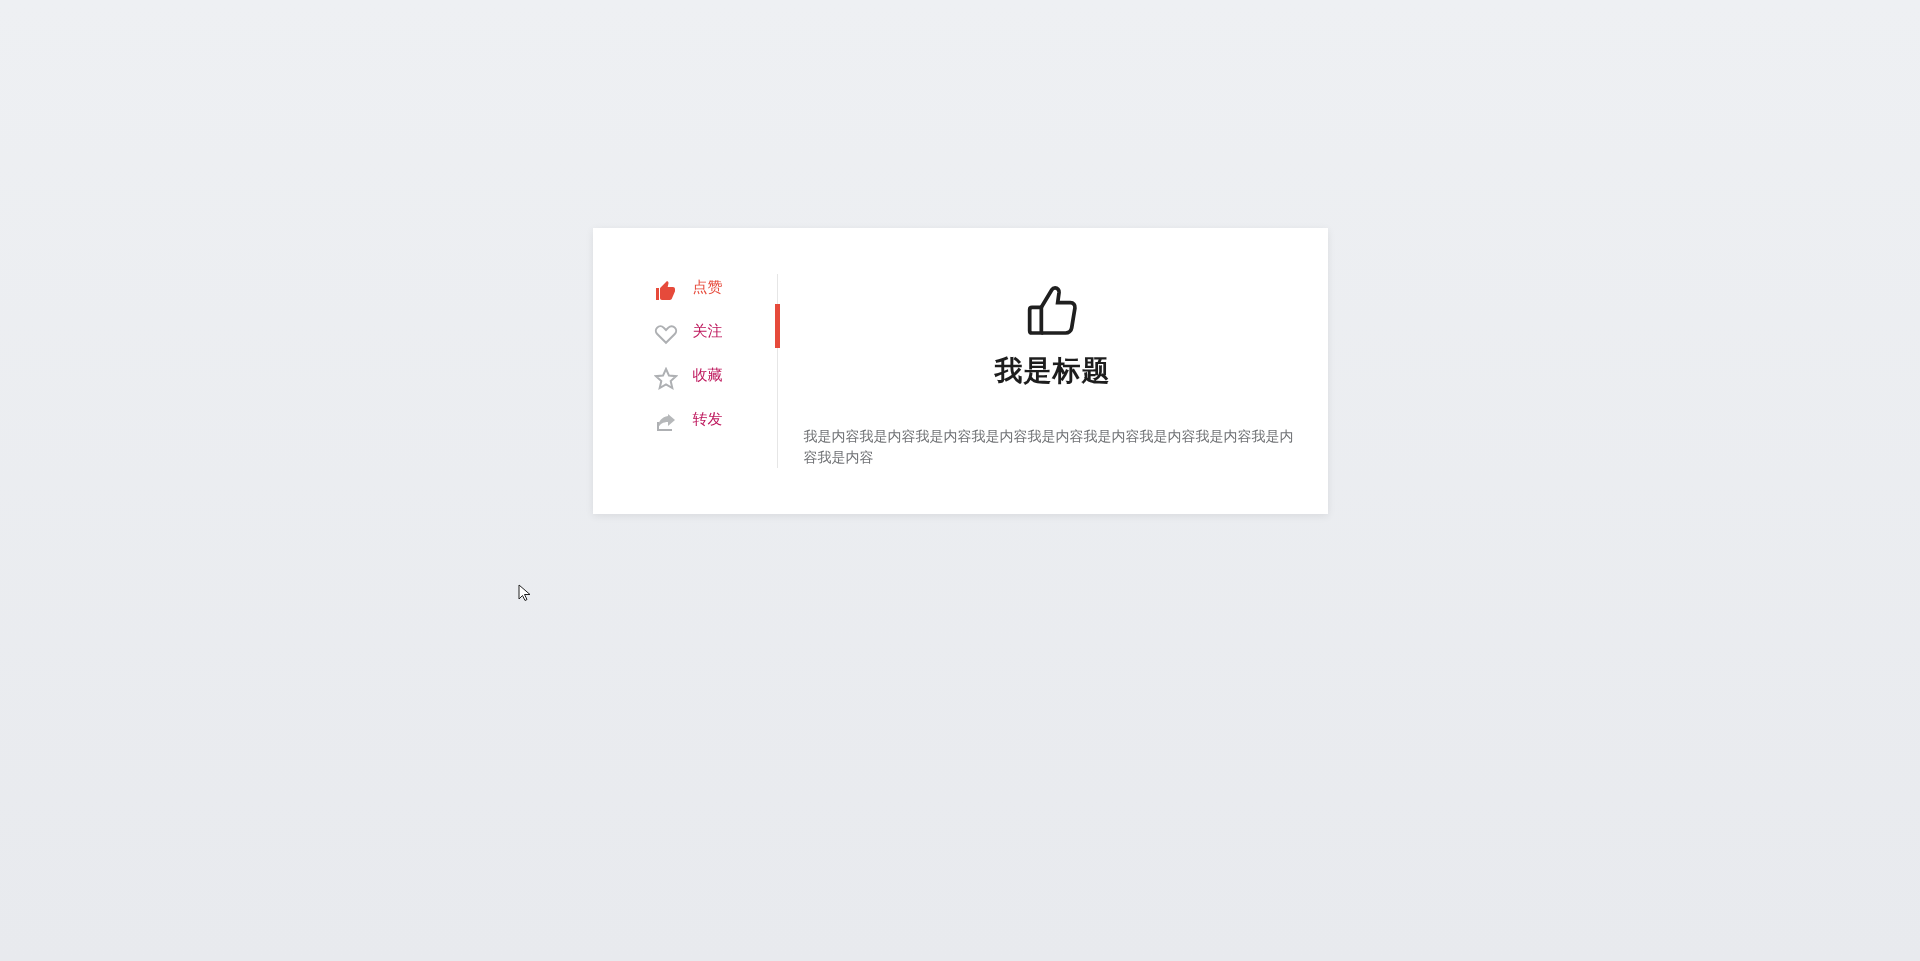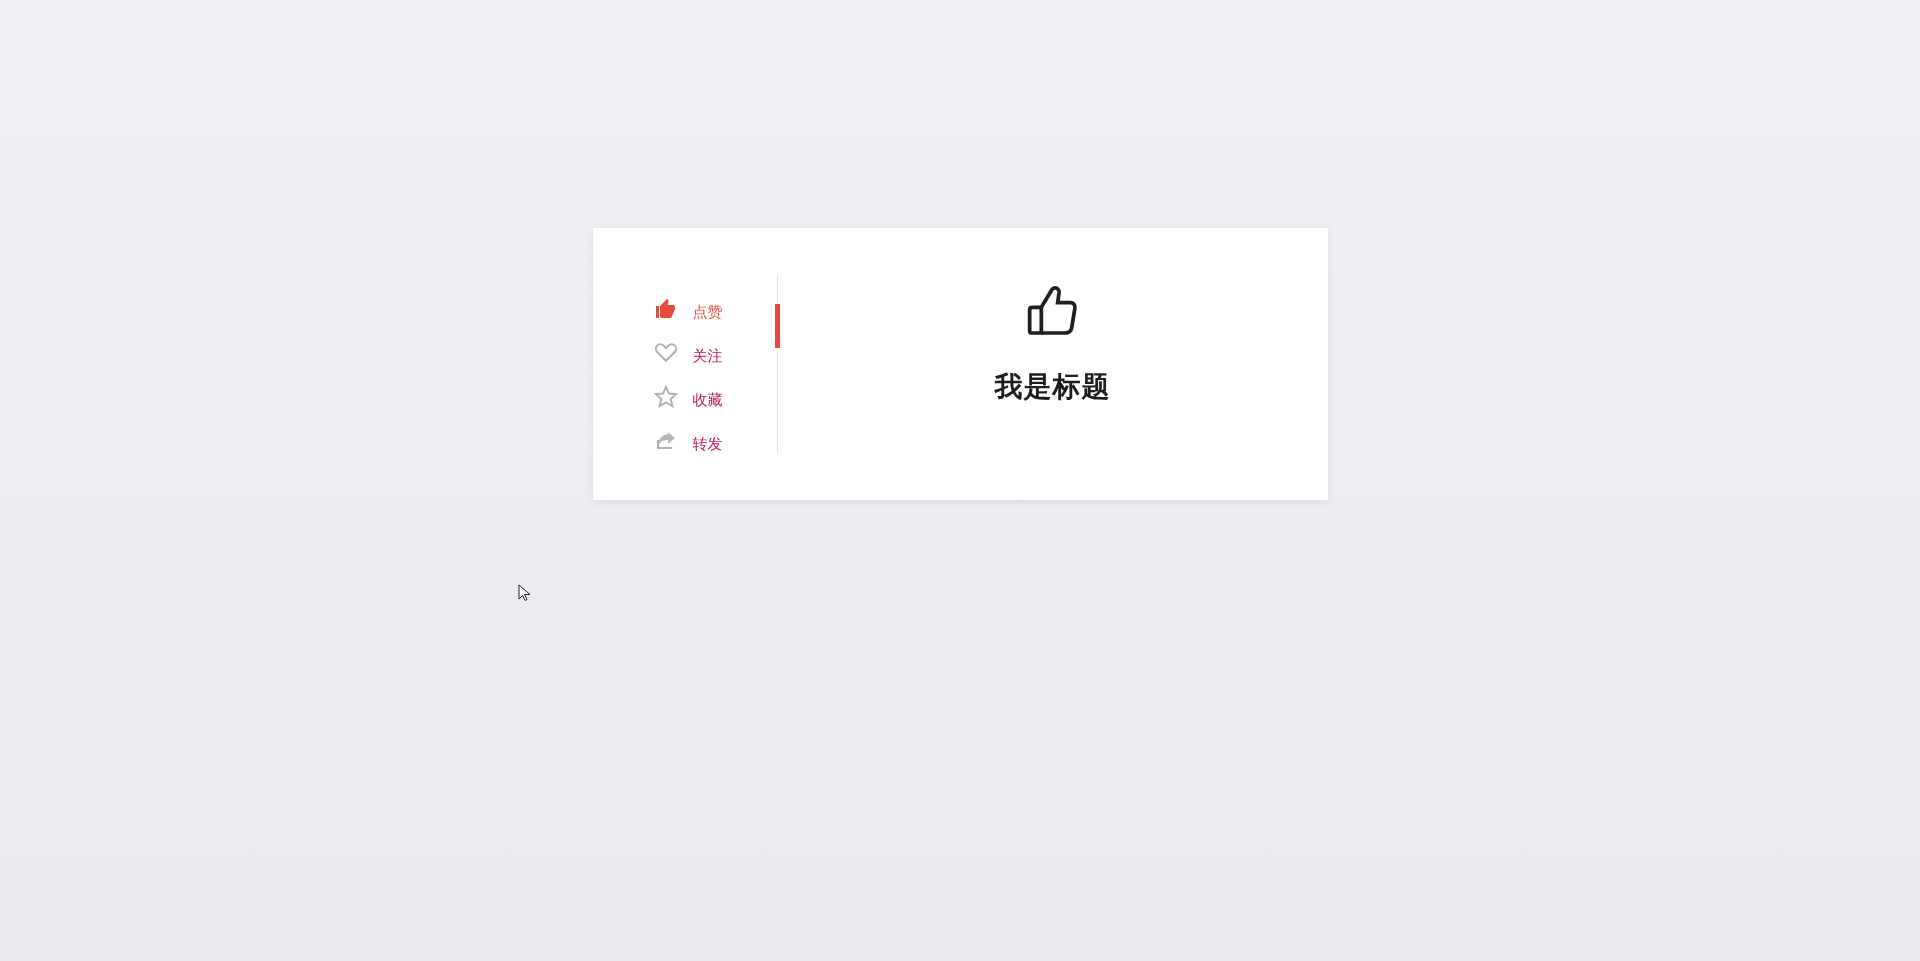--- a/index.html
+++ b/index.html
@@ -24,21 +24,21 @@
       display: flex;
       padding: 46px 0;
     }
     .tabs-col {
       width: 184px;
       padding-left: 60px;
       padding-top: 4px;
     }
     .tab-item {
       display: flex;
-      align-items: flex-end;
+      align-items: flex-start;
       height: 44px;
       cursor: pointer;
       color: #aeb0b3;
     }
     .tab-item.active {
       color: #e64a3b;
     }
     .tab-item .tab-icon {
       width: 26px;
       height: 26px;
@@ -83,21 +83,21 @@
       margin-top: 10px;
       width: 56px;
       height: 56px;
       color: #1f1f1f;
     }
     .content-icon svg {
       width: 100%;
       height: 100%;
     }
     .content-title {
-      margin-top: 28px;
+      margin-top: 12px;
       font-size: 28px;
       font-weight: 700;
       color: #1d1d1d;
       letter-spacing: 1px;
     }
     .content-body {
       margin-top: 36px;
       font-size: 14px;
       color: #6f7174;
       line-height: 1.5;
@@ -163,18 +163,19 @@
   </div>
 
   <div class="content-col">
     <div class="content-icon">
       <svg viewBox="0 0 24 24" fill="none" stroke="currentColor" stroke-width="1.6">
         <path d="M7 10v11H3c-.6 0-1-.4-1-1v-9c0-.6.4-1 1-1h4z" fill="none"></path>
         <path d="M7 10l4.5-7.5c.3-.5.8-.8 1.4-.8 1 0 1.8.9 1.7 1.9L14 8h5.5c1.2 0 2.1 1.1 1.9 2.3l-1.4 8.5c-.2 1.3-1.3 2.2-2.6 2.2H7" fill="none"></path>
       </svg>
     </div>
     <div class="content-title">我是标题</div>
+    <div class="content-body">我是内容我是内容我是内容我是内容我是内容我是内容我是内容我是内容我是内容我是内容</div>
   </div>
 </div>
 
 <svg class="cursor" viewBox="0 0 14 18">
     <path d="M1 1l0 14 3.5-3.5 2.5 5 2-1-2.5-5H12z" fill="#fff" stroke="#222" stroke-width="1"></path>
   </svg>
 
 </body></html>

